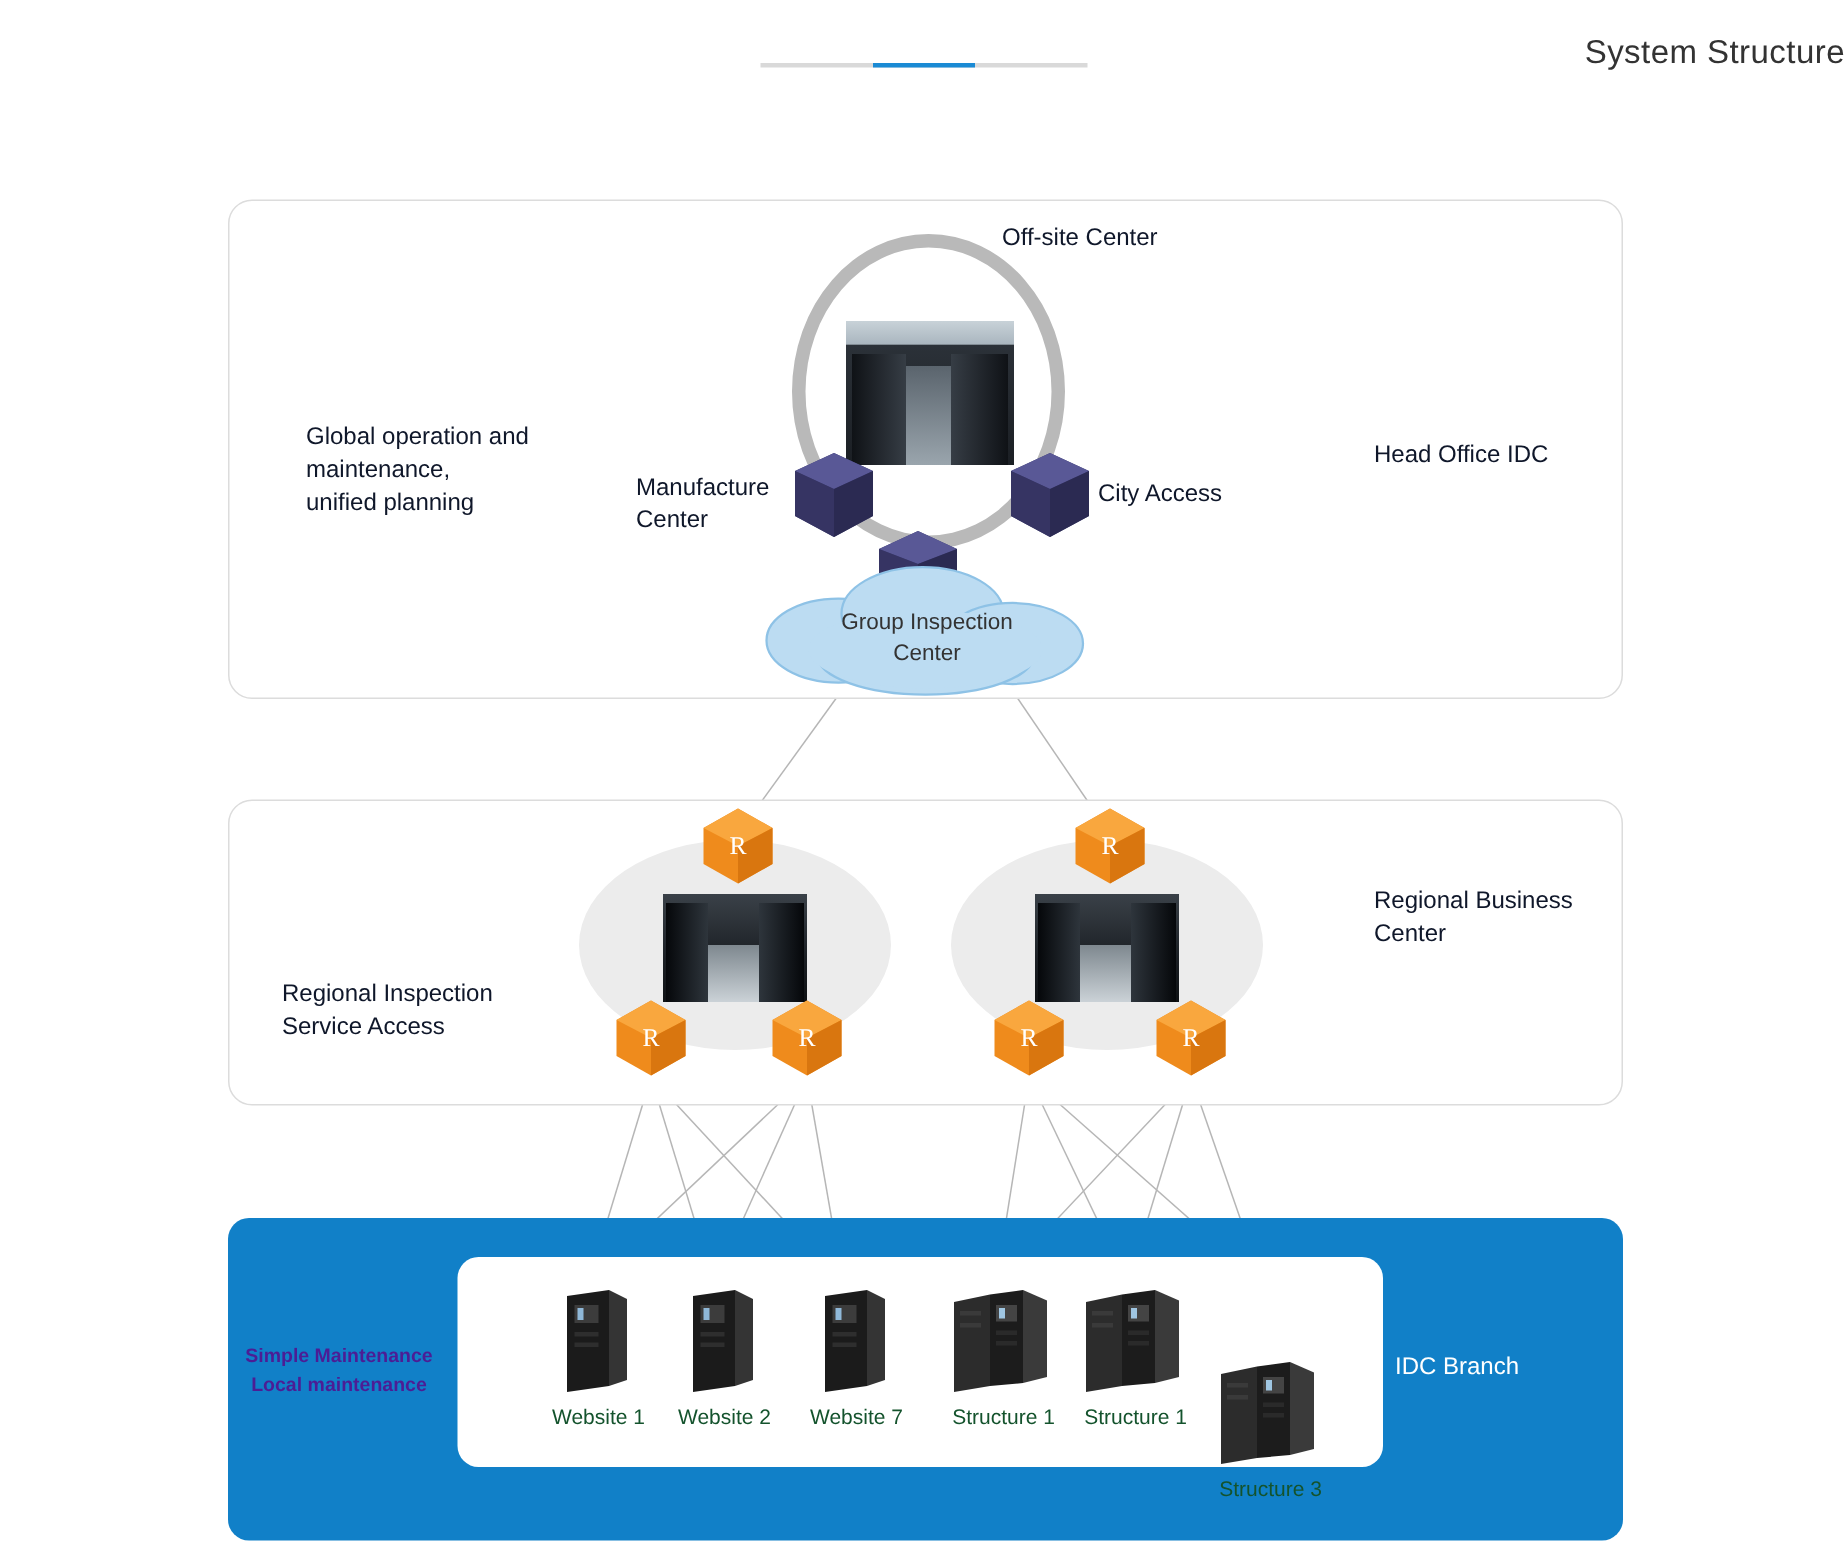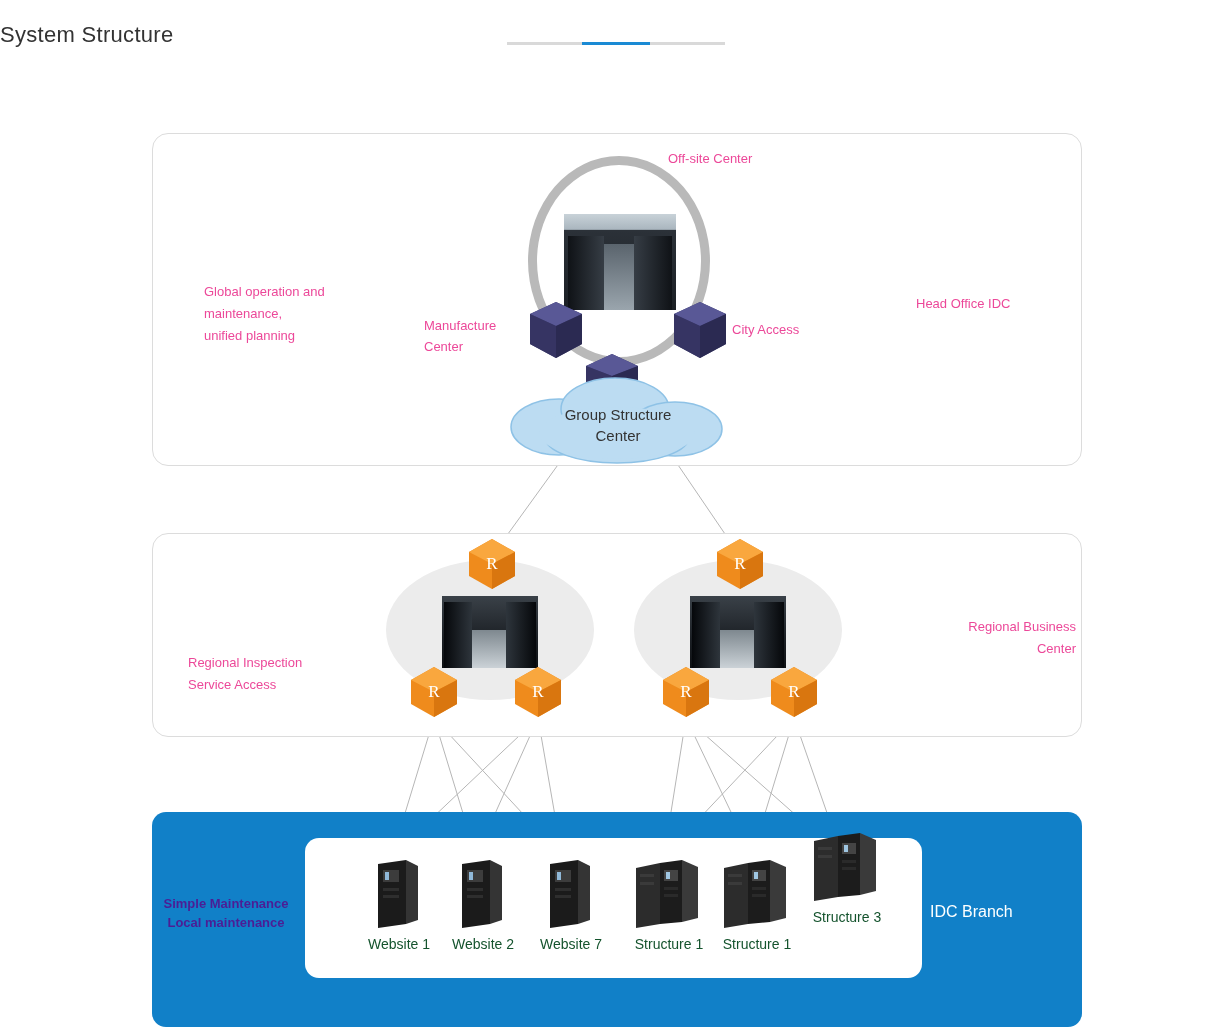--- a/index.html
+++ b/index.html
@@ -15,21 +15,21 @@
     color: #2b2b2b;
     overflow: hidden;
   }
 
   
   #title-block {
     position: absolute;
     top: 22px;
     left: 0;
     width: 1230px;
-    text-align: left;
+    text-align: right;
   }
   #page-title {
     font-size: 22px;
     color: #333333;
     letter-spacing: .3px;
   }
   #title-rule {
     position: absolute;
     top: 42px;
     left: 507px;
@@ -93,28 +93,28 @@
     top: 838px;
     width: 617px;
     height: 140px;
     background: #ffffff;
     border-radius: 14px;
   }
 
   
   .side-label {
     position: absolute;
-    font-size: 13px;
-    color: #ec4899;
+    font-size: 16px;
+    color: #0f172a;
     line-height: 22px;
   }
   #label-global      { left: 204px; top: 281px; width: 210px; }
   #label-headoffice  { left: 916px; top: 293px; width: 180px; }
   #label-regional-insp { left: 188px; top: 652px; width: 200px; }
-  #label-regional-biz  { left: 916px; top: 616px; width: 160px; text-align: right; }
+  #label-regional-biz  { left: 916px; top: 590px; width: 160px; text-align: left; }
   #label-offsite     { left: 668px; top: 148px; }
   #label-manufacture { left: 424px; top: 315px; width: 100px; line-height: 21px; }
   #label-citycenter  { left: 732px; top: 319px; }
 
   #label-simple {
     position: absolute;
     left: 156px;
     top: 894px;
     width: 140px;
     text-align: center;
@@ -279,21 +279,21 @@
     width: 102px;
     text-align: center;
     font-size: 14px;
     color: #14532d;
   }
   #server-1 { left: 360px; top: 858px; }
   #server-2 { left: 444px; top: 858px; }
   #server-3 { left: 532px; top: 858px; }
   #server-4 { left: 630px; top: 858px; }
   #server-5 { left: 718px; top: 858px; }
-  #server-6 { left: 808px; top: 831px; }
+  #server-6 { left: 808px; top: 906px; }
 </style>
 </head>
 <body>
 
 <div id="title-block">
   <div id="page-title">System Structure</div>
 </div>
 <div id="title-rule"></div>
 <div id="title-rule-accent"></div>
 
@@ -375,21 +375,21 @@
       <ellipse cx="118" cy="34" rx="54" ry="31"></ellipse>
       <ellipse cx="178" cy="54" rx="47" ry="27"></ellipse>
       <ellipse cx="120" cy="62" rx="72" ry="26"></ellipse>
     </g>
     <g fill="#bcdcf2">
       <ellipse cx="120" cy="58" rx="78" ry="26"></ellipse>
     </g>
   </svg>
 </div>
 <div id="cloud-label">
-  <div>Group Structure</div>
+  <div>Group Inspection</div>
   <div>Center</div>
 </div>
 
 <div class="panel" id="panel-mid"></div>
 
 <div class="region-ellipse" id="region-left"></div>
 <div class="region-ellipse" id="region-right"></div>
 
 <div class="region-photo" id="region-photo-left">
   <div class="rkL"></div>

